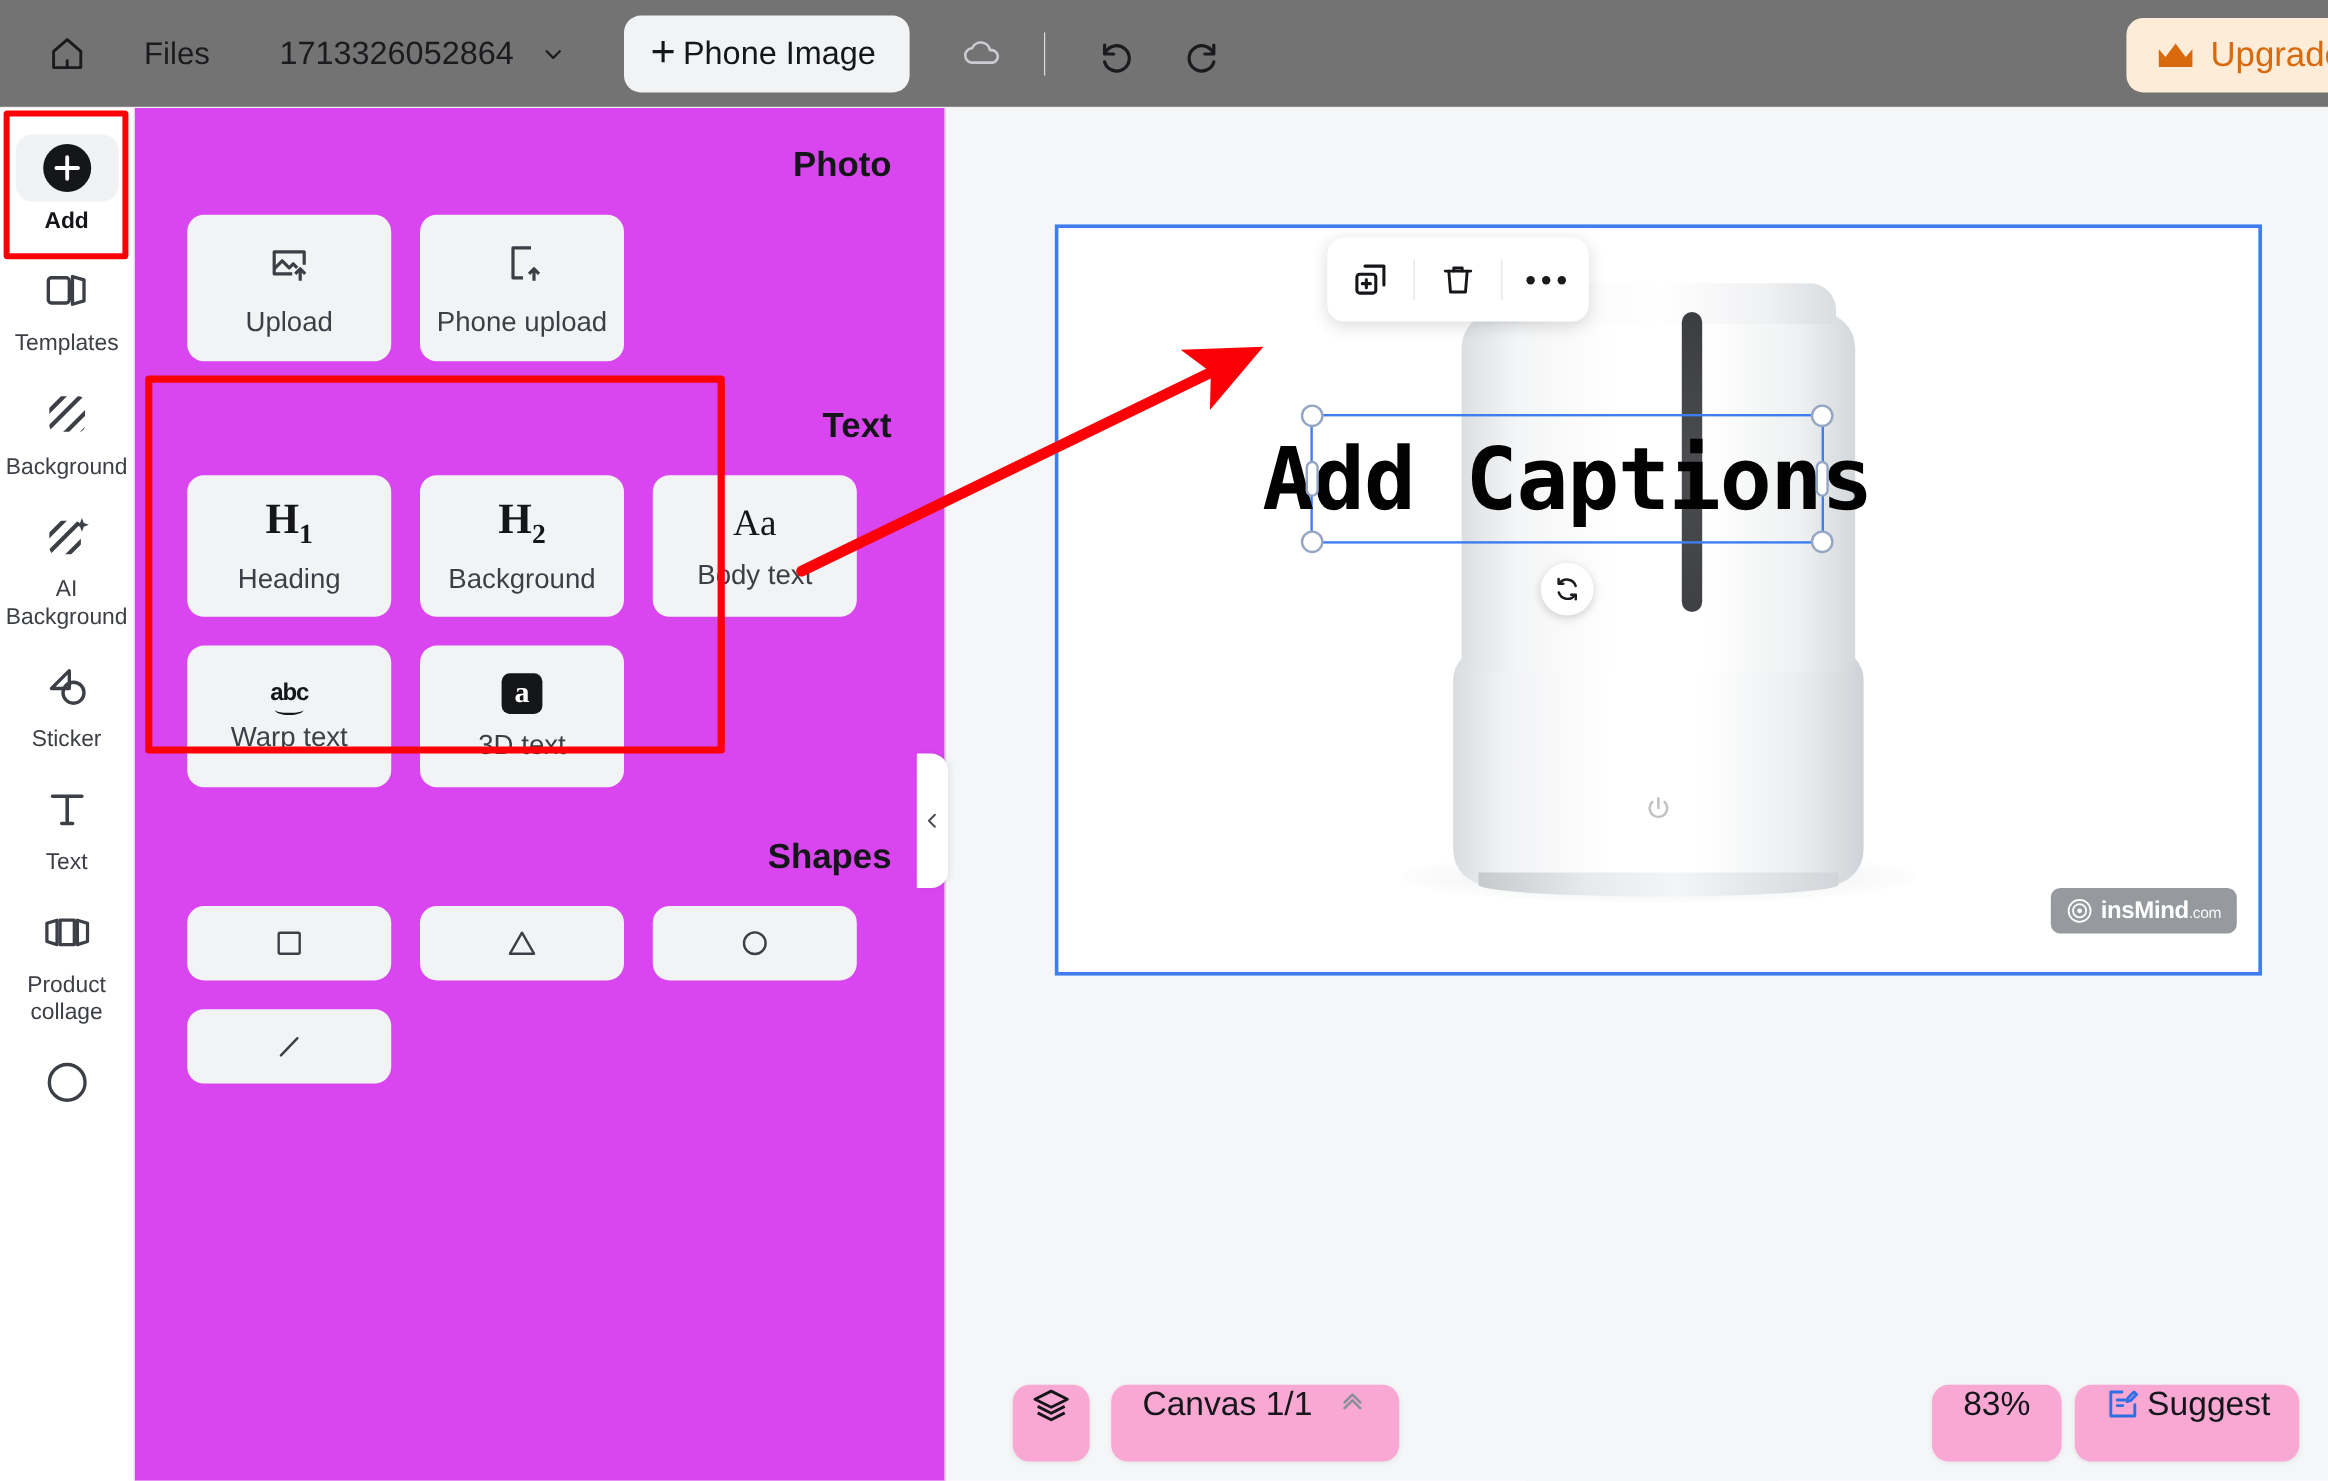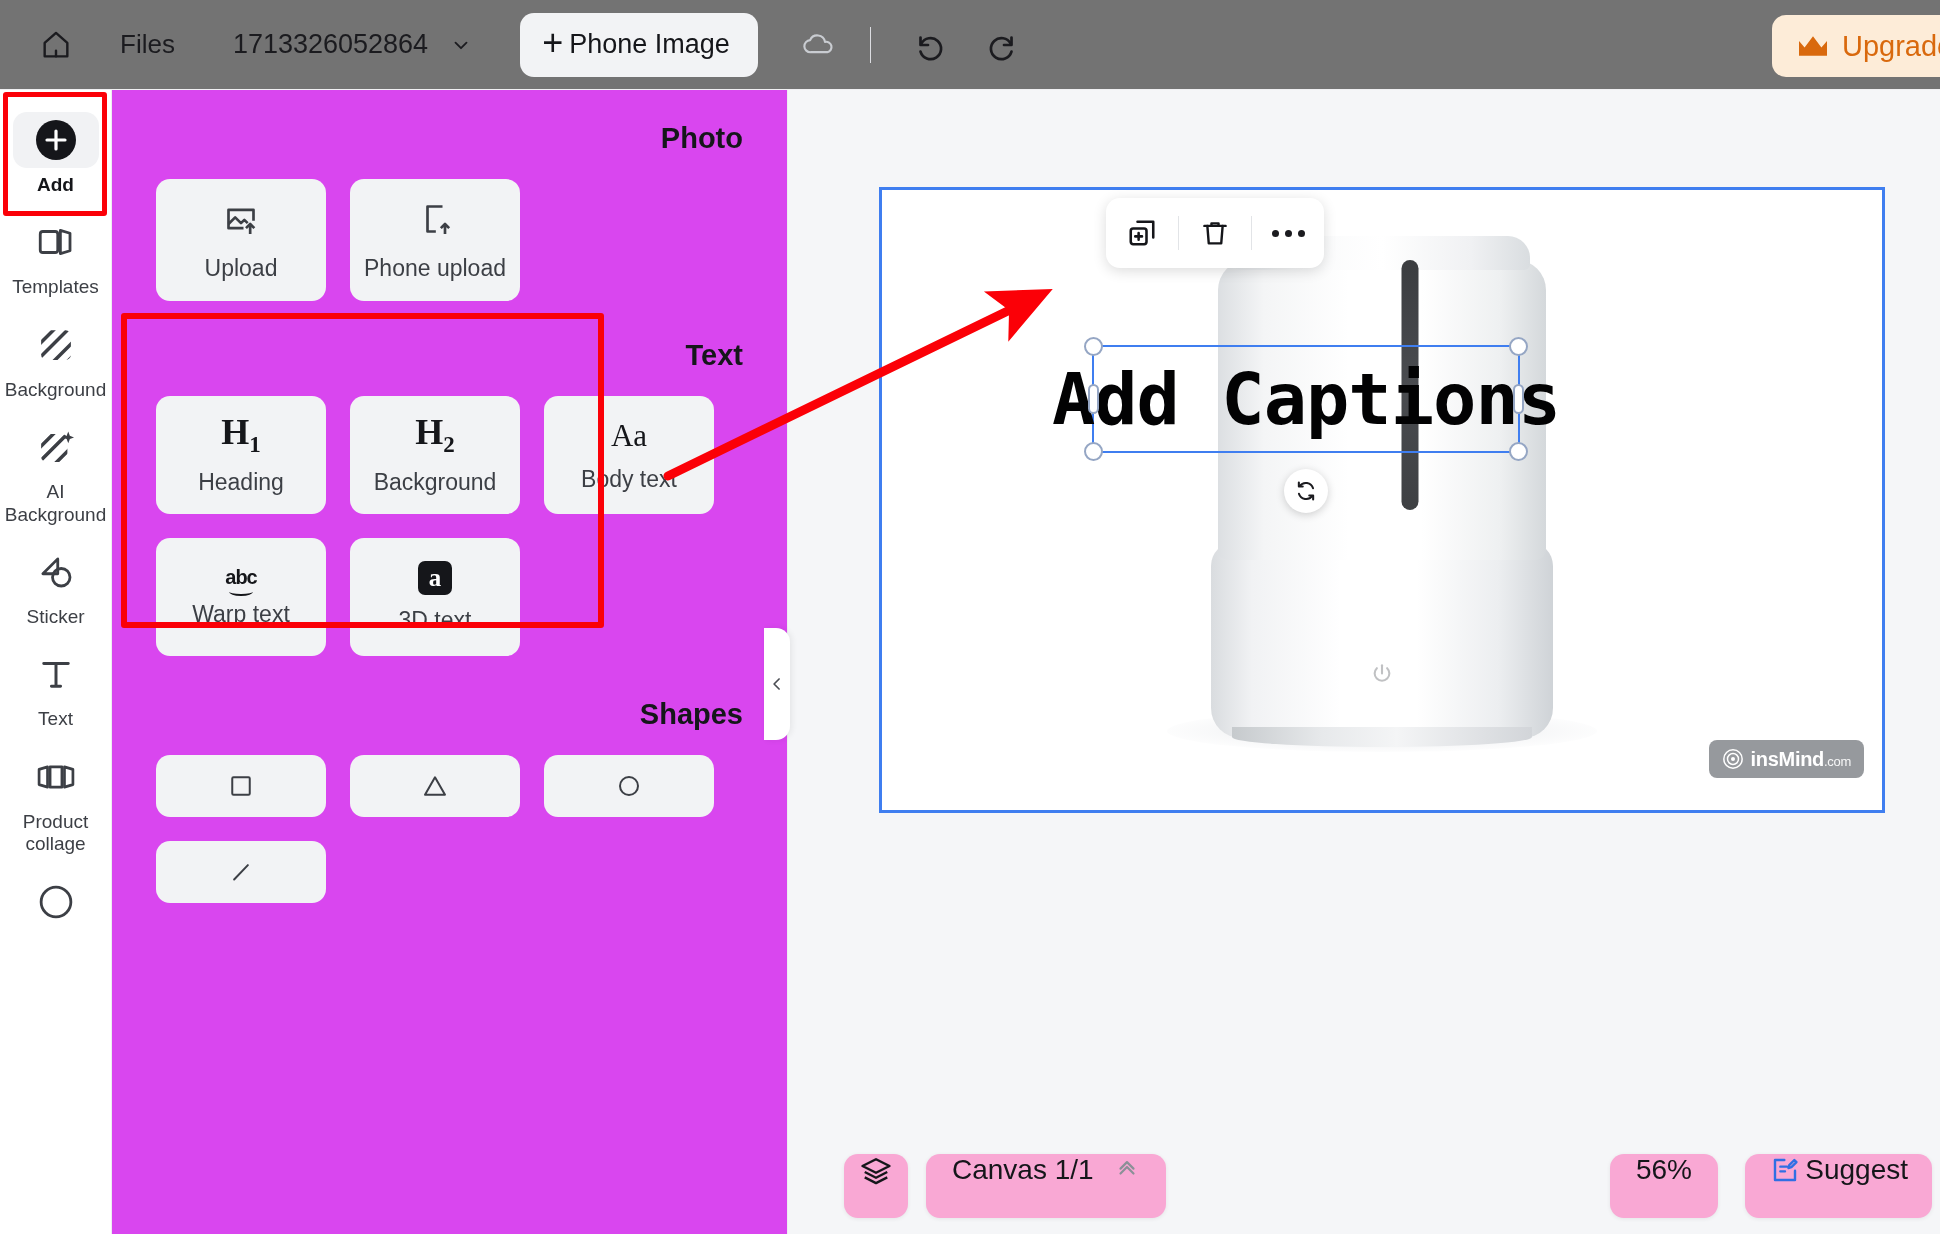--- a/index.html
+++ b/index.html
@@ -257,21 +257,21 @@
   }
   .pill {
     background: #f9a8d4; border-radius: 14px; height: 64px;
     display: flex; align-items: flex-start; cursor: pointer;
     box-shadow: 0 1px 4px rgba(0,0,0,0.07);
   }
   #layers-btn { margin-left: 56px; width: 64px; justify-content: center; }
   #canvas-pages { margin-left: 18px; padding: 0 26px; gap: 20px; }
   .pill-label { font-size: 28px; color: #15161a; }
   #zoom-pill { position: absolute; right: 222px; padding: 0 26px; }
-  #suggest-pill { position: absolute; right: 8px; padding: 0 24px; gap: 4px; }
+  #suggest-pill { position: absolute; right: 24px; padding: 0 24px; gap: 4px; }
 </style>
 </head>
 <body>
 
 <div id="app">
 
   <div class="topbar">
     <div class="home-btn">
       <svg width="34" height="34" viewBox="0 0 24 24" fill="none" stroke="#1b1b1f" stroke-width="1.7" stroke-linecap="round" stroke-linejoin="round">
         <path d="M4 10.5 12 3.5l8 7V20H4z"></path>
@@ -565,21 +565,21 @@
       </svg>
     </div>
     <div class="pill" id="canvas-pages">
       <span class="pill-label">Canvas 1/1</span>
       <svg width="26" height="26" viewBox="0 0 24 24" fill="none" stroke="#8b9097" stroke-width="2" stroke-linecap="round" stroke-linejoin="round">
         <path d="M6 13.5 12 7.5l6 6"></path>
           <path d="M6 18 12 12l6 6"></path>
       </svg>
     </div>
     <div class="pill" id="zoom-pill">
-      <span class="pill-label">56%</span>
+      <span class="pill-label">83%</span>
     </div>
     <div class="pill" id="suggest-pill">
       <svg width="32" height="32" viewBox="0 0 24 24" fill="none" stroke="#2f6fe4" stroke-width="1.8" stroke-linecap="round" stroke-linejoin="round">
         <path d="M19.5 12.5v7h-15v-15h7"></path>
           <path d="M8.5 9.5h5M8.5 13h3.5"></path>
         <path d="M15.2 8.3 19 4.5l1.6 1.6-3.8 3.8-2.2.6z"></path>
       </svg>
       <span class="pill-label">Suggest</span>
     </div>
   </div>

